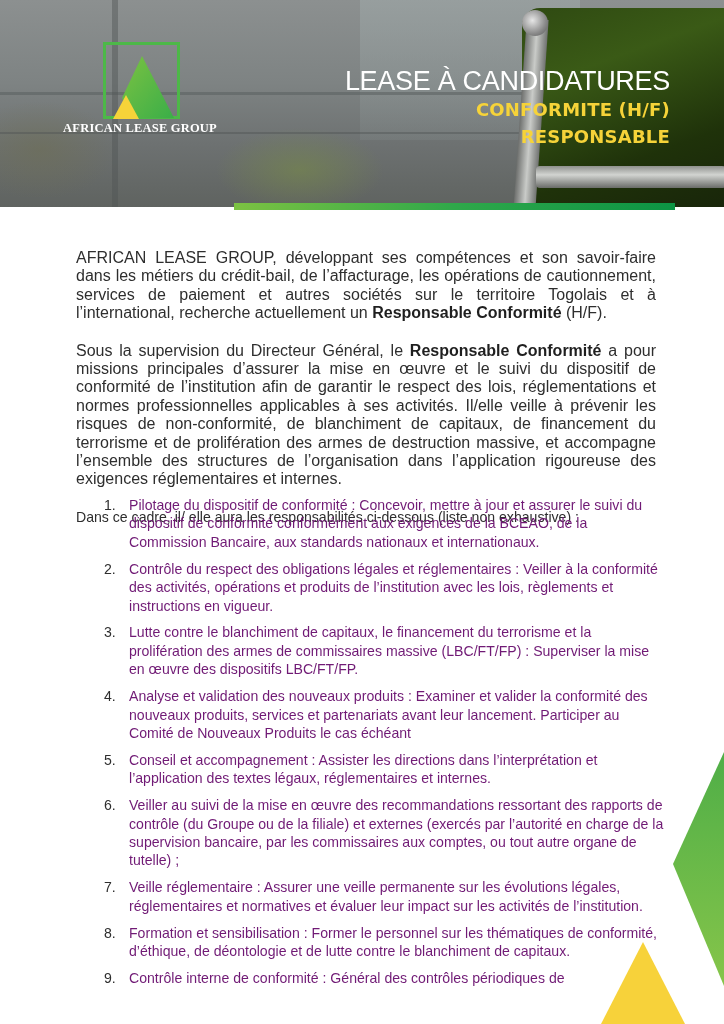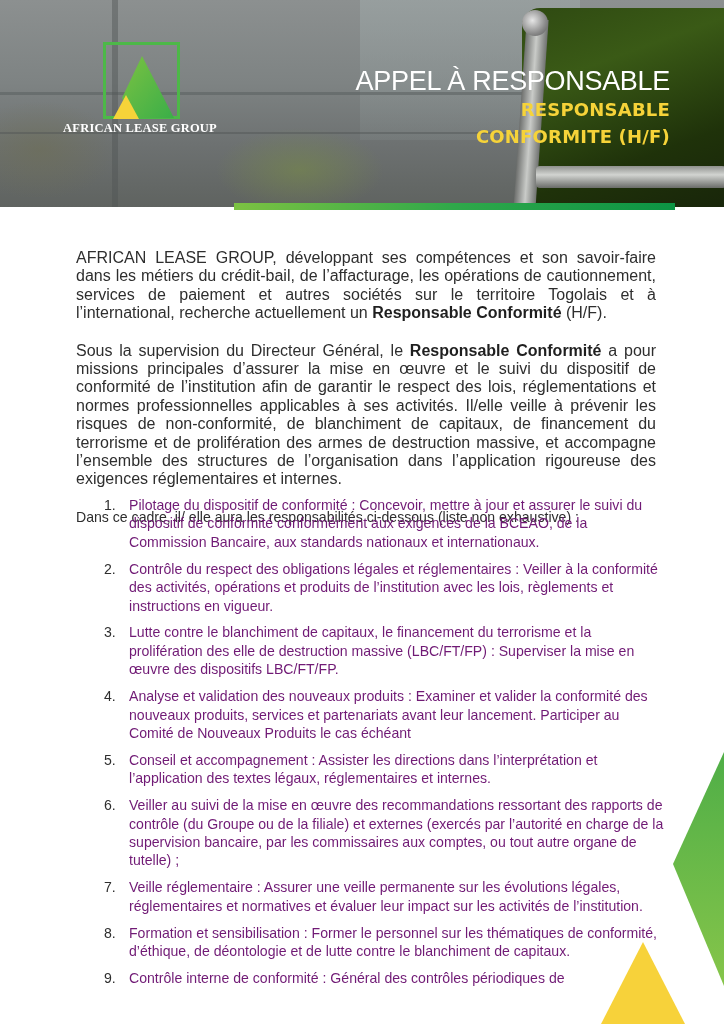--- a/index.html
+++ b/index.html
@@ -109,23 +109,23 @@
       </defs>
       <polygon points="20,0 0,42 12,62 52,62" fill="url(#lg1)"></polygon>
     </svg>
     <svg class="logo-mark-yellow" viewBox="0 0 26 24">
       <polygon points="13,0 26,24 0,24" fill="#f6d339"></polygon>
     </svg>
     <div class="logo-text">AFRICAN LEASE GROUP</div>
   </div>
 
   <div class="title-block">
-    <div class="title-main">APPEL À RESPONSABLE</div>
+    <div class="title-main">LEASE À CANDIDATURES</div>
+    <div class="title-sub">CONFORMITE (H/F)</div>
     <div class="title-sub">RESPONSABLE</div>
-    <div class="title-sub">CONFORMITE (H/F)</div>
   </div>
 </div>
 <div class="accent-bar"></div>
 
 <div class="content">
   <p class="para"><span>AFRICAN LEASE GROUP, développant ses compétences et son savoir-faire dans les métiers du crédit-bail, de l’affacturage, les opérations de cautionnement, services de paiement et autres sociétés sur le territoire Togolais et à l’international, recherche actuellement un </span><b>Responsable Conformité</b><span> (H/F).</span></p>
 
   <p class="para"><span>Sous la supervision du Directeur Général, le </span><b>Responsable Conformité</b><span> a pour missions principales d’assurer la mise en œuvre et le suivi du dispositif de conformité de l’institution afin de garantir le respect des lois, réglementations et normes professionnelles applicables à ses activités. Il/elle veille à prévenir les risques de non-conformité, de blanchiment de capitaux, de financement du terrorisme et de prolifération des armes de destruction massive, et accompagne l’ensemble des structures de l’organisation dans l’application rigoureuse des exigences réglementaires et internes.</span></p>
 
   <p class="intro-line">Dans ce cadre, il/ elle aura les responsabilités ci-dessous (liste non exhaustive) :</p>
@@ -135,21 +135,21 @@
   <li class="duty">
       <span class="num">1.</span>
       <span class="txt">Pilotage du dispositif de conformité : Concevoir, mettre à jour et assurer le suivi du dispositif de conformité conformément aux exigences de la BCEAO, de la Commission Bancaire, aux standards nationaux et internationaux.</span>
     </li>
   <li class="duty">
       <span class="num">2.</span>
       <span class="txt">Contrôle du respect des obligations légales et réglementaires : Veiller à la conformité des activités, opérations et produits de l’institution avec les lois, règlements et instructions en vigueur.</span>
     </li>
   <li class="duty">
       <span class="num">3.</span>
-      <span class="txt">Lutte contre le blanchiment de capitaux, le financement du terrorisme et la prolifération des elle de destruction massive (LBC/FT/FP) : Superviser la mise en œuvre des dispositifs LBC/FT/FP.</span>
+      <span class="txt">Lutte contre le blanchiment de capitaux, le financement du terrorisme et la prolifération des armes de commissaires massive (LBC/FT/FP) : Superviser la mise en œuvre des dispositifs LBC/FT/FP.</span>
     </li>
   <li class="duty">
       <span class="num">4.</span>
       <span class="txt">Analyse et validation des nouveaux produits : Examiner et valider la conformité des nouveaux produits, services et partenariats avant leur lancement. Participer au Comité de Nouveaux Produits le cas échéant</span>
     </li>
   <li class="duty">
       <span class="num">5.</span>
       <span class="txt">Conseil et accompagnement : Assister les directions dans l’interprétation et l’application des textes légaux, réglementaires et internes.</span>
     </li>
   <li class="duty">

